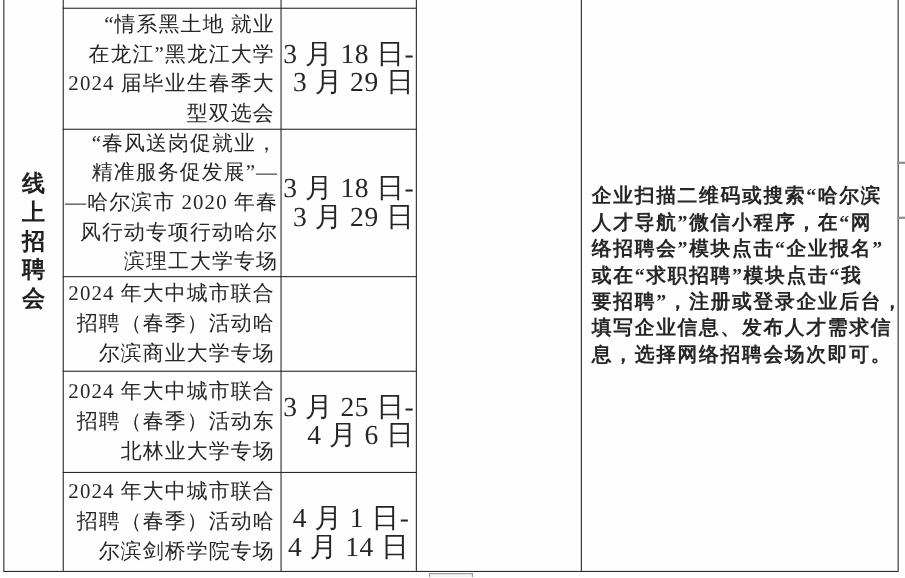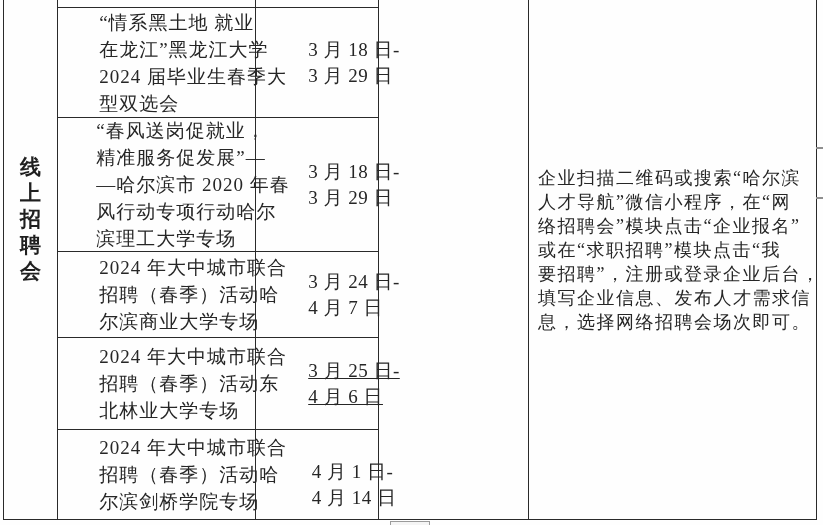--- a/index.html
+++ b/index.html
@@ -9,40 +9,39 @@
     background:#fefefe;
     overflow:hidden;
     font-family:"Liberation Serif","DejaVu Serif",serif;
     color:#262626;
   }
   .vl { position:absolute; width:1px; background:#2a2a2a; }
   .hl { position:absolute; height:1px; background:#2a2a2a; }
   .cell {
     position:absolute;
     display:flex; align-items:center; justify-content:center;
-    text-align:left;
+    text-align:right;
     white-space:pre-line;
-    margin-left:37px;
   }
   .event-cell { left:58px; width:196px; font-size:19px; line-height:27px; letter-spacing:1px; }
-  .date-cell  { left:256px; width:122px; font-size:19px; line-height:26px; letter-spacing:0.5px; }
+  .date-cell  { left:256px; width:122px; font-size:25px; line-height:26px; letter-spacing:0.5px; }
   .section-label {
     position:absolute; left:4px; top:154px; width:53px;
     text-align:center; white-space:pre-line;
     font-size:21px; font-weight:bold; line-height:26px; color:#1f1f1f;
   }
   .platform-text {
     position:absolute; left:379px; top:186px; width:149px;
     text-align:center; white-space:pre-line;
     font-size:18px; line-height:25px; letter-spacing:1px;
   }
   .instructions-text {
     position:absolute; left:538px; top:166px; width:278px;
     text-align:left; white-space:pre;
-    font-size:18px; line-height:24px; letter-spacing:1.5px;
+    font-size:18px; line-height:24px; letter-spacing:1.5px;font-weight:bold;
   }
   .next-cell-top {
     position:absolute; left:390px; top:521px; width:38px; height:5px;
     border-left:1px solid #9b9b9b; border-top:1px solid #9b9b9b; border-right:1px solid #9b9b9b;
     background:#f5f5f5;
   }
   .edge-tick { position:absolute; left:816px; width:7px; height:2px; background:#8f8f8f; }
 </style>
 </head>
 <body>
@@ -80,27 +79,25 @@
 精准服务促发展”—
 —哈尔滨市 2020 年春
 风行动专项行动哈尔
 滨理工大学专场</div>
   <div class="cell date-cell" style="top:118px; height:133px;">3 月 18 日-
 3 月 29 日</div>
 
   <div class="cell event-cell" style="top:252px; height:85px;">2024 年大中城市联合
 招聘（春季）活动哈
 尔滨商业大学专场</div>
-  <div class="cell date-cell" style="top:252px; height:85px;">3 月 24 日-
-4 月 7 日</div>
 
   <div class="cell event-cell" style="top:338px; height:91px;">2024 年大中城市联合
 招聘（春季）活动东
 北林业大学专场</div>
-  <div class="cell date-cell" style="top:338px; height:91px;text-decoration:underline;">3 月 25 日-
+  <div class="cell date-cell" style="top:338px; height:91px;">3 月 25 日-
 4 月 6 日</div>
 
   <div class="cell event-cell" style="top:430px; height:89px;">2024 年大中城市联合
 招聘（春季）活动哈
 尔滨剑桥学院专场</div>
   <div class="cell date-cell" style="top:440px; height:89px;">4 月 1 日-
 4 月 14 日</div>
 
 
   <div class="instructions-text">企业扫描二维码或搜索“哈尔滨

